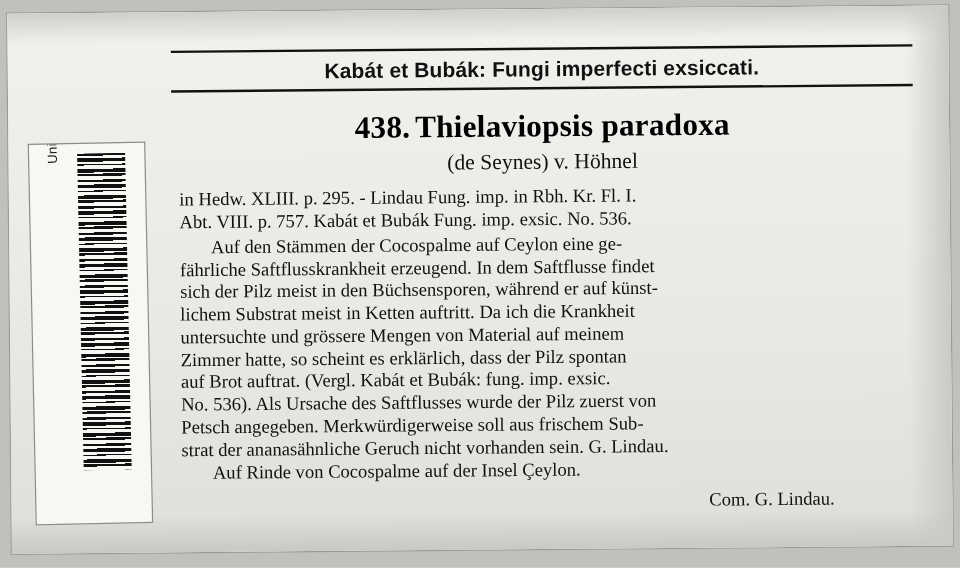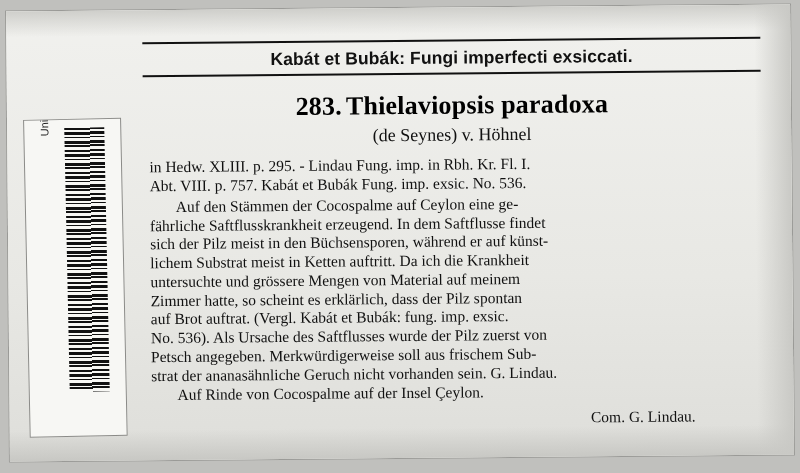--- a/index.html
+++ b/index.html
@@ -193,21 +193,21 @@
         <div id="barcode-number-wrap">
           
         </div>
       </div>
 
       <div id="text-block">
 
         <div class="header-line">Kabát et Bubák: Fungi imperfecti exsiccati.</div>
 
         <div id="title">
-          <span class="num">283.</span><span>Thielaviopsis paradoxa</span>
+          <span class="num">438.</span><span>Thielaviopsis paradoxa</span>
         </div>
 
         <div id="subtitle">(de Seynes) v. Höhnel</div>
 
         <div id="citation">
           <span class="ln">in Hedw. XLIII. p. 295. - Lindau Fung. imp. in Rbh. Kr. Fl. I.</span>
           <span class="ln">Abt. VIII. p. 757. Kabát et Bubák Fung. imp. exsic. No. 536.</span>
         </div>
 
         <div id="body-text">

